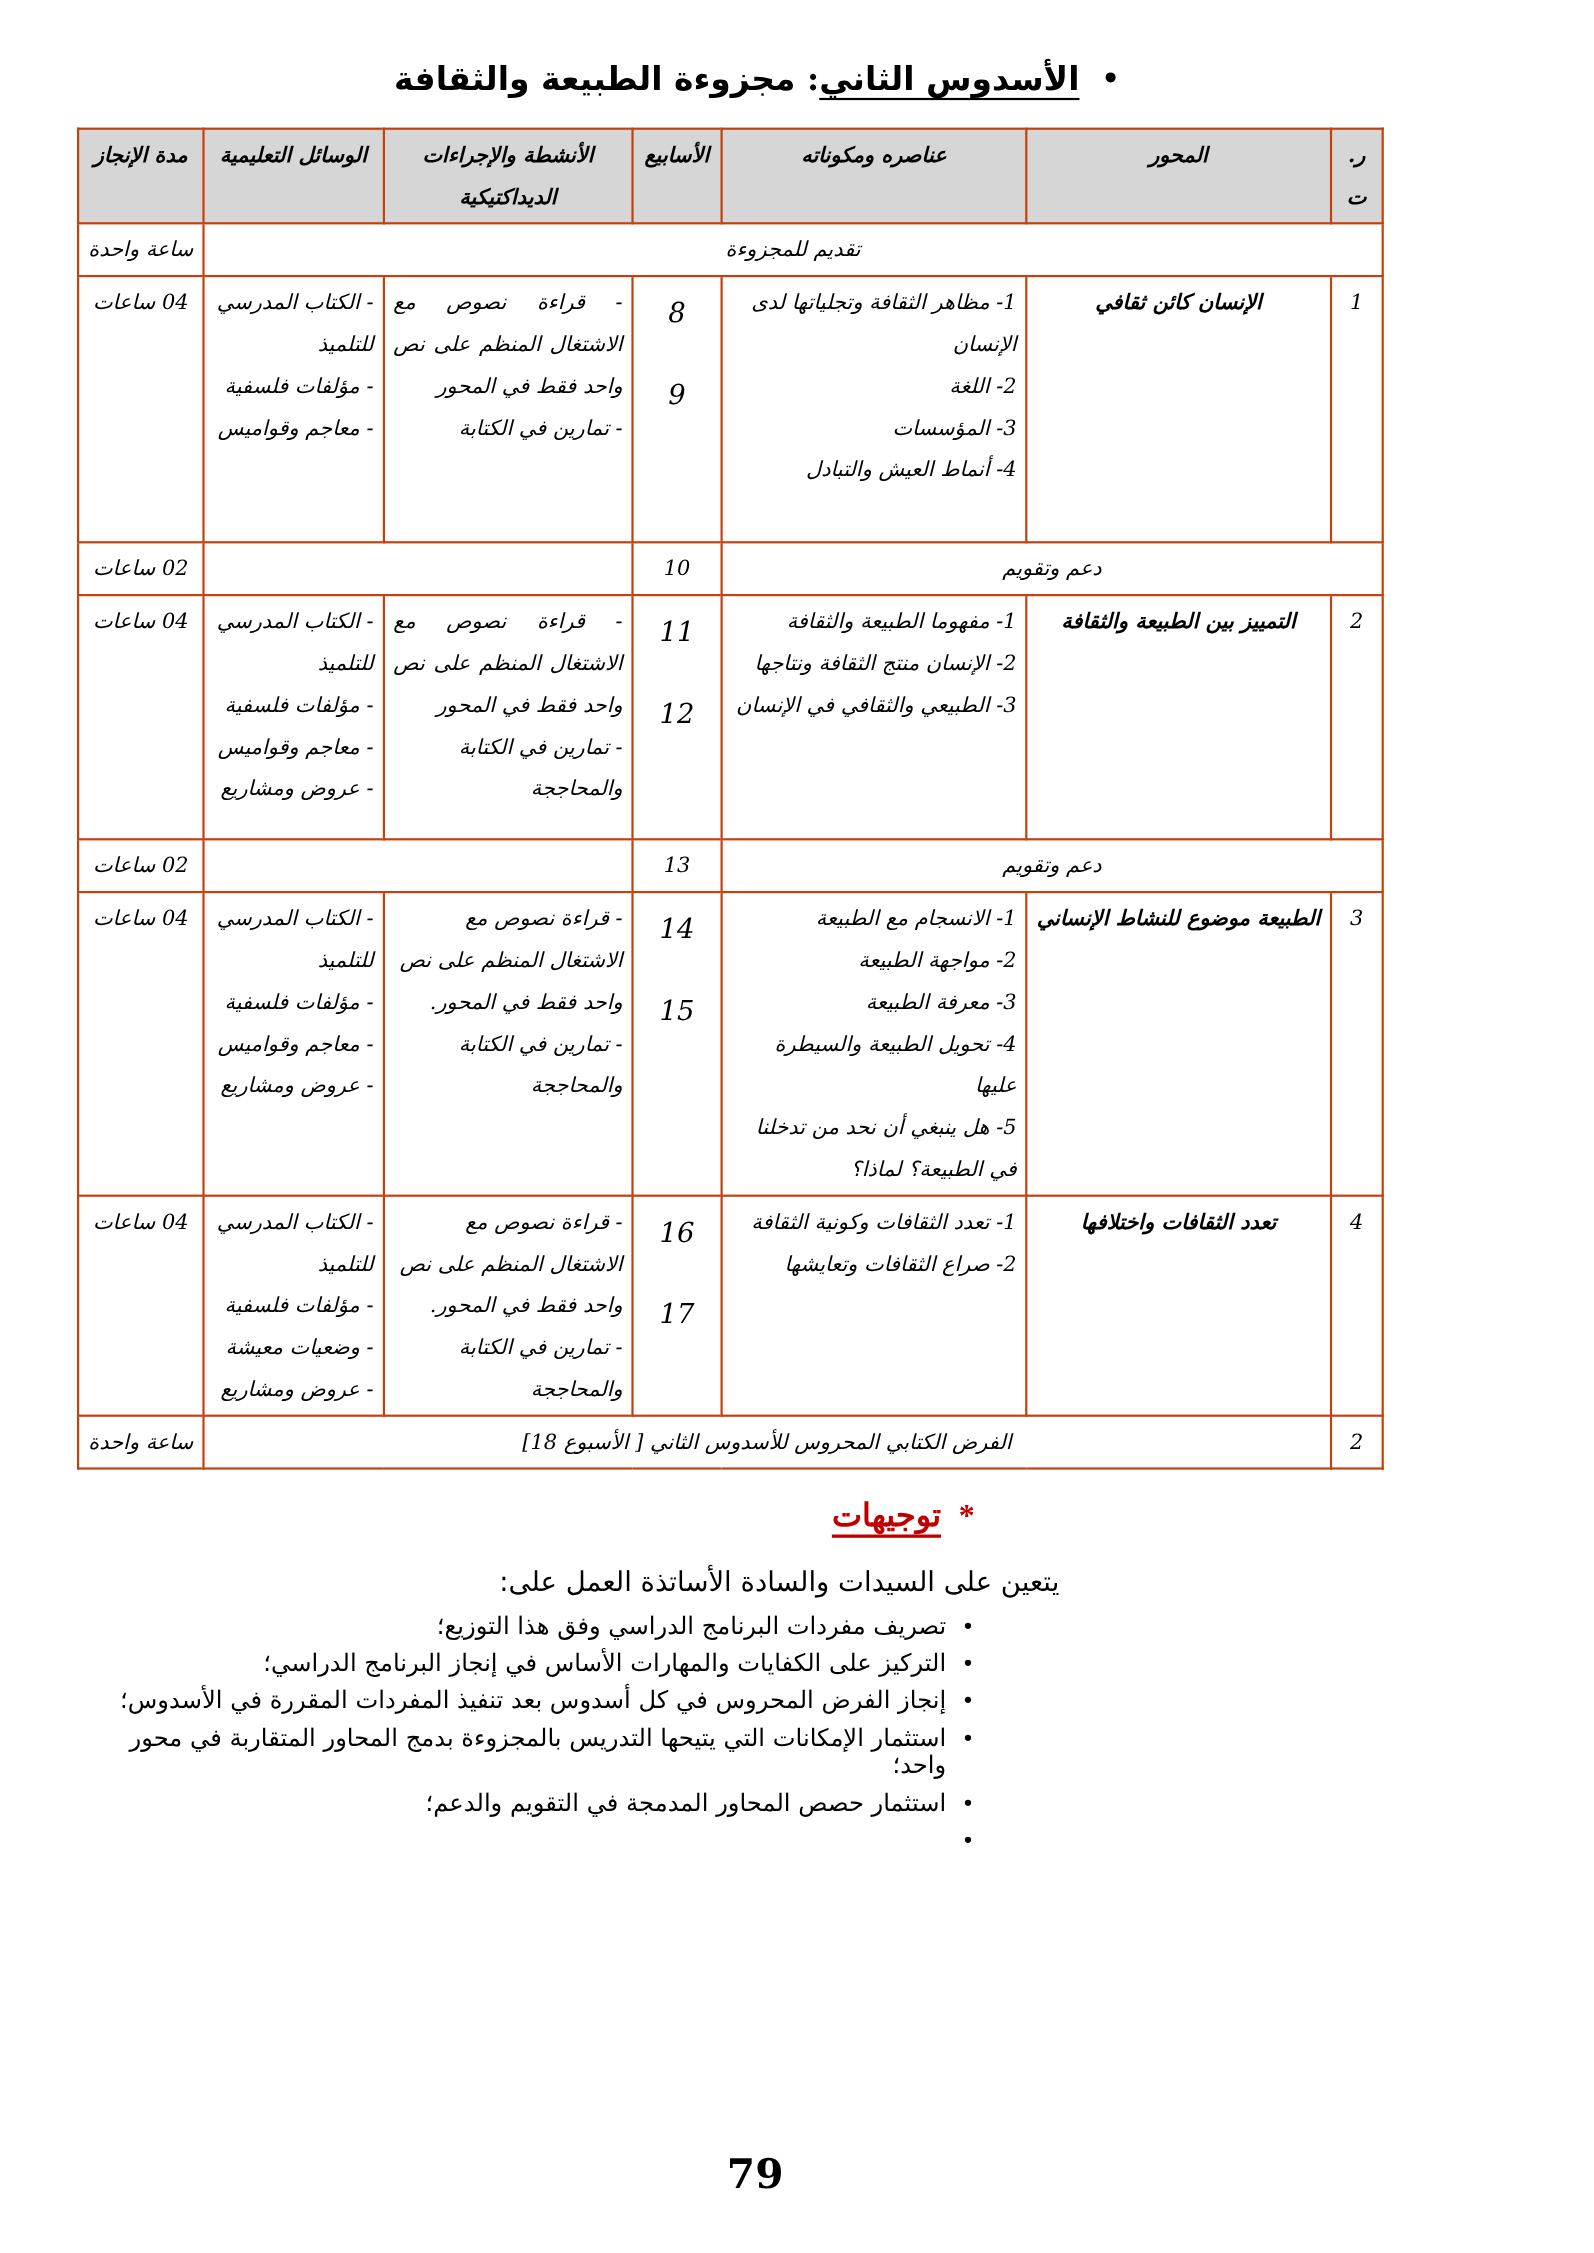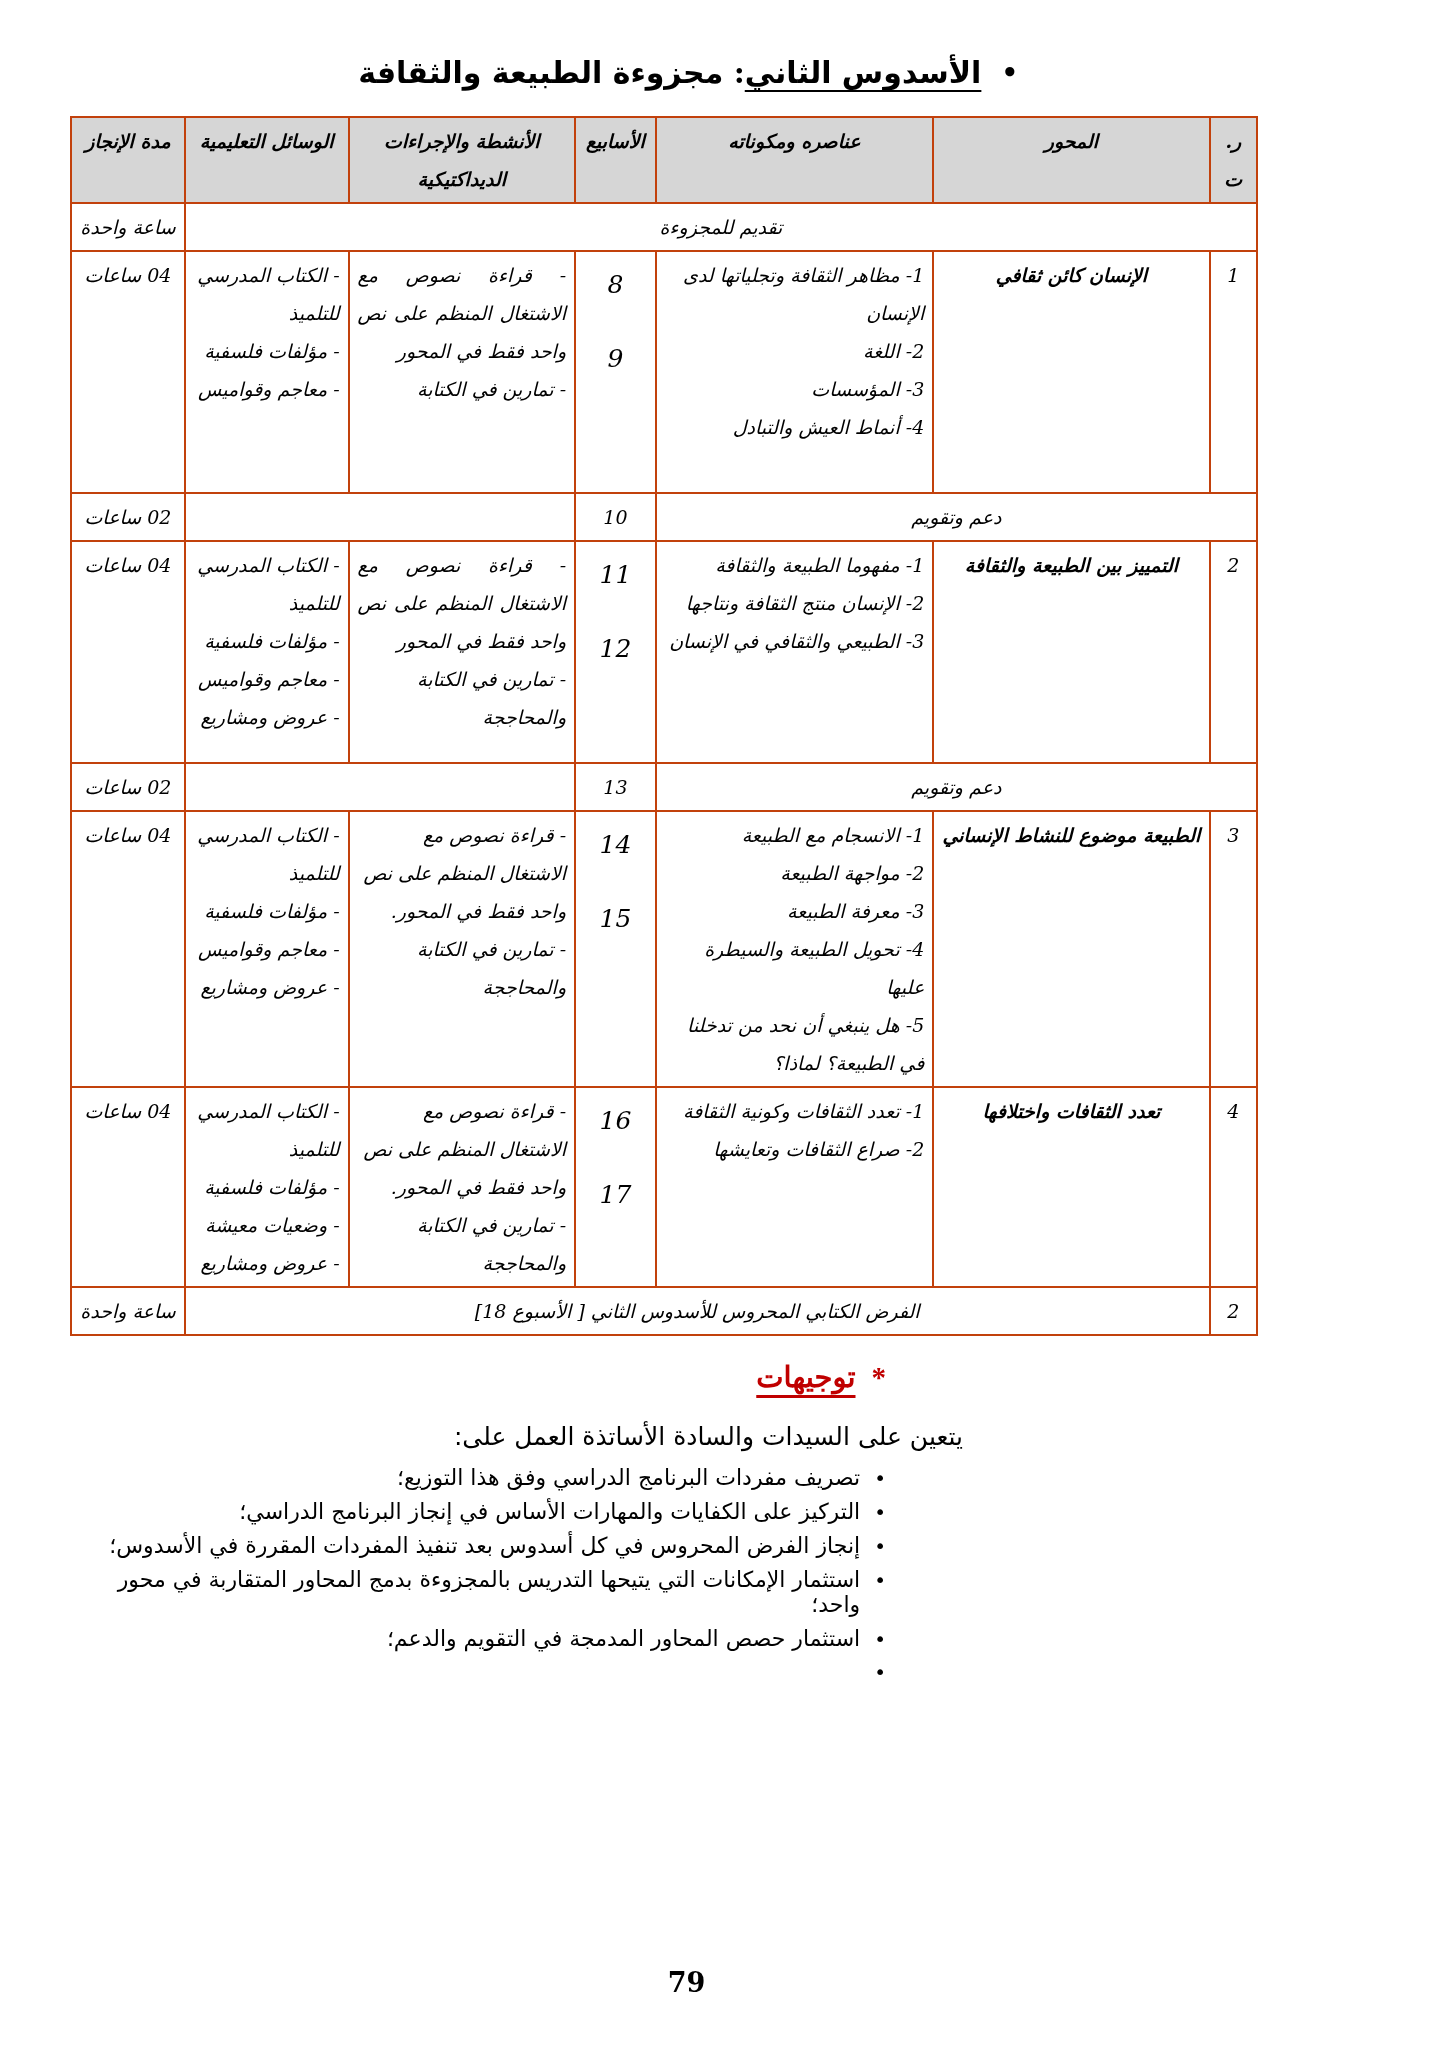--- a/index.html
+++ b/index.html
@@ -39,21 +39,21 @@
   td.merged-center { vertical-align:middle; text-align:center; }
   
   .directives-heading { margin-top:24px; padding-right:372px; font-size:29px; font-weight:bold; color:#c00000;font-family:Liberation Serif, serif; }
   .directives-heading .marker { margin-left:16px; }
   .directives-heading .htxt { text-decoration:underline; text-underline-offset:8px; text-decoration-thickness:2.5px; }
   .directives-intro { margin-top:28px; padding-right:295px; font-size:25px; font-family:"DejaVu Sans",sans-serif; }
   .directives-list { margin-top:14px; padding-right:372px; list-style:none; font-size:22px; font-family:"DejaVu Sans",sans-serif; }
   .directives-list li { margin-bottom:9px; display:flex; align-items:baseline; }
   .directives-list .b { margin-left:14px; font-size:20px; }
   
-  .page-number { position:absolute; bottom:50px; left:0; right:0; text-align:center; font-size:27px; font-weight:bold; }
+  .page-number { position:absolute; bottom:50px; left:0; right:0; text-align:center; font-size:37px; font-weight:bold; }
 </style>
 </head>
 <body>
 
 <div class="page">
 
   <div class="doc-title">
     <span class="bullet-dot">•</span><span class="u">الأسدوس الثاني</span><span>: مجزوءة الطبيعة والثقافة</span>
   </div>
 

